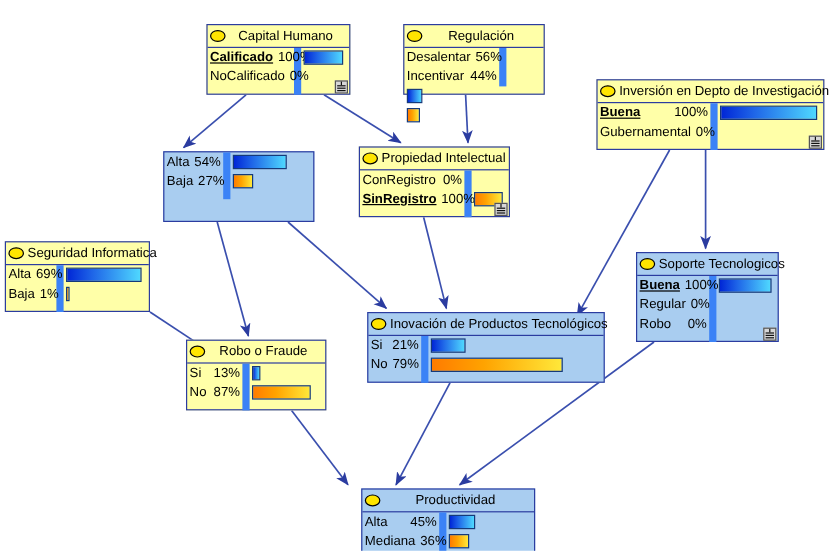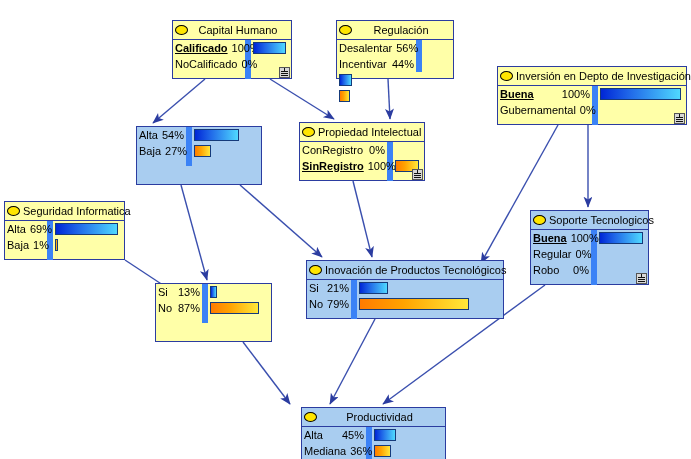--- a/index.html
+++ b/index.html
@@ -299,20 +299,24 @@
             <div class="brow">
               <div class="bar blue" style="width: 29px;"></div>
             </div>
             <div class="brow">
               <div class="bar orange" style="width: 110px;"></div>
             </div>
           </div>
         </div>
       </div>
       <div class="node" style="left: 155px; top: 267px; width: 117px; height: 59px;">
+        <div class="node-title">
+          <span class="ell"></span>
+          <span class="tlabel">Robo o Fraude</span>
+        </div>
         <div class="body" style="height: 39px;">
           <div class="states" style="width: 52px;">
             <div class="srow">
               <span class="nm">Si</span>
               <span class="pc">13%</span>
             </div>
             <div class="srow">
               <span class="nm">No</span>
               <span class="pc">87%</span>
             </div>

